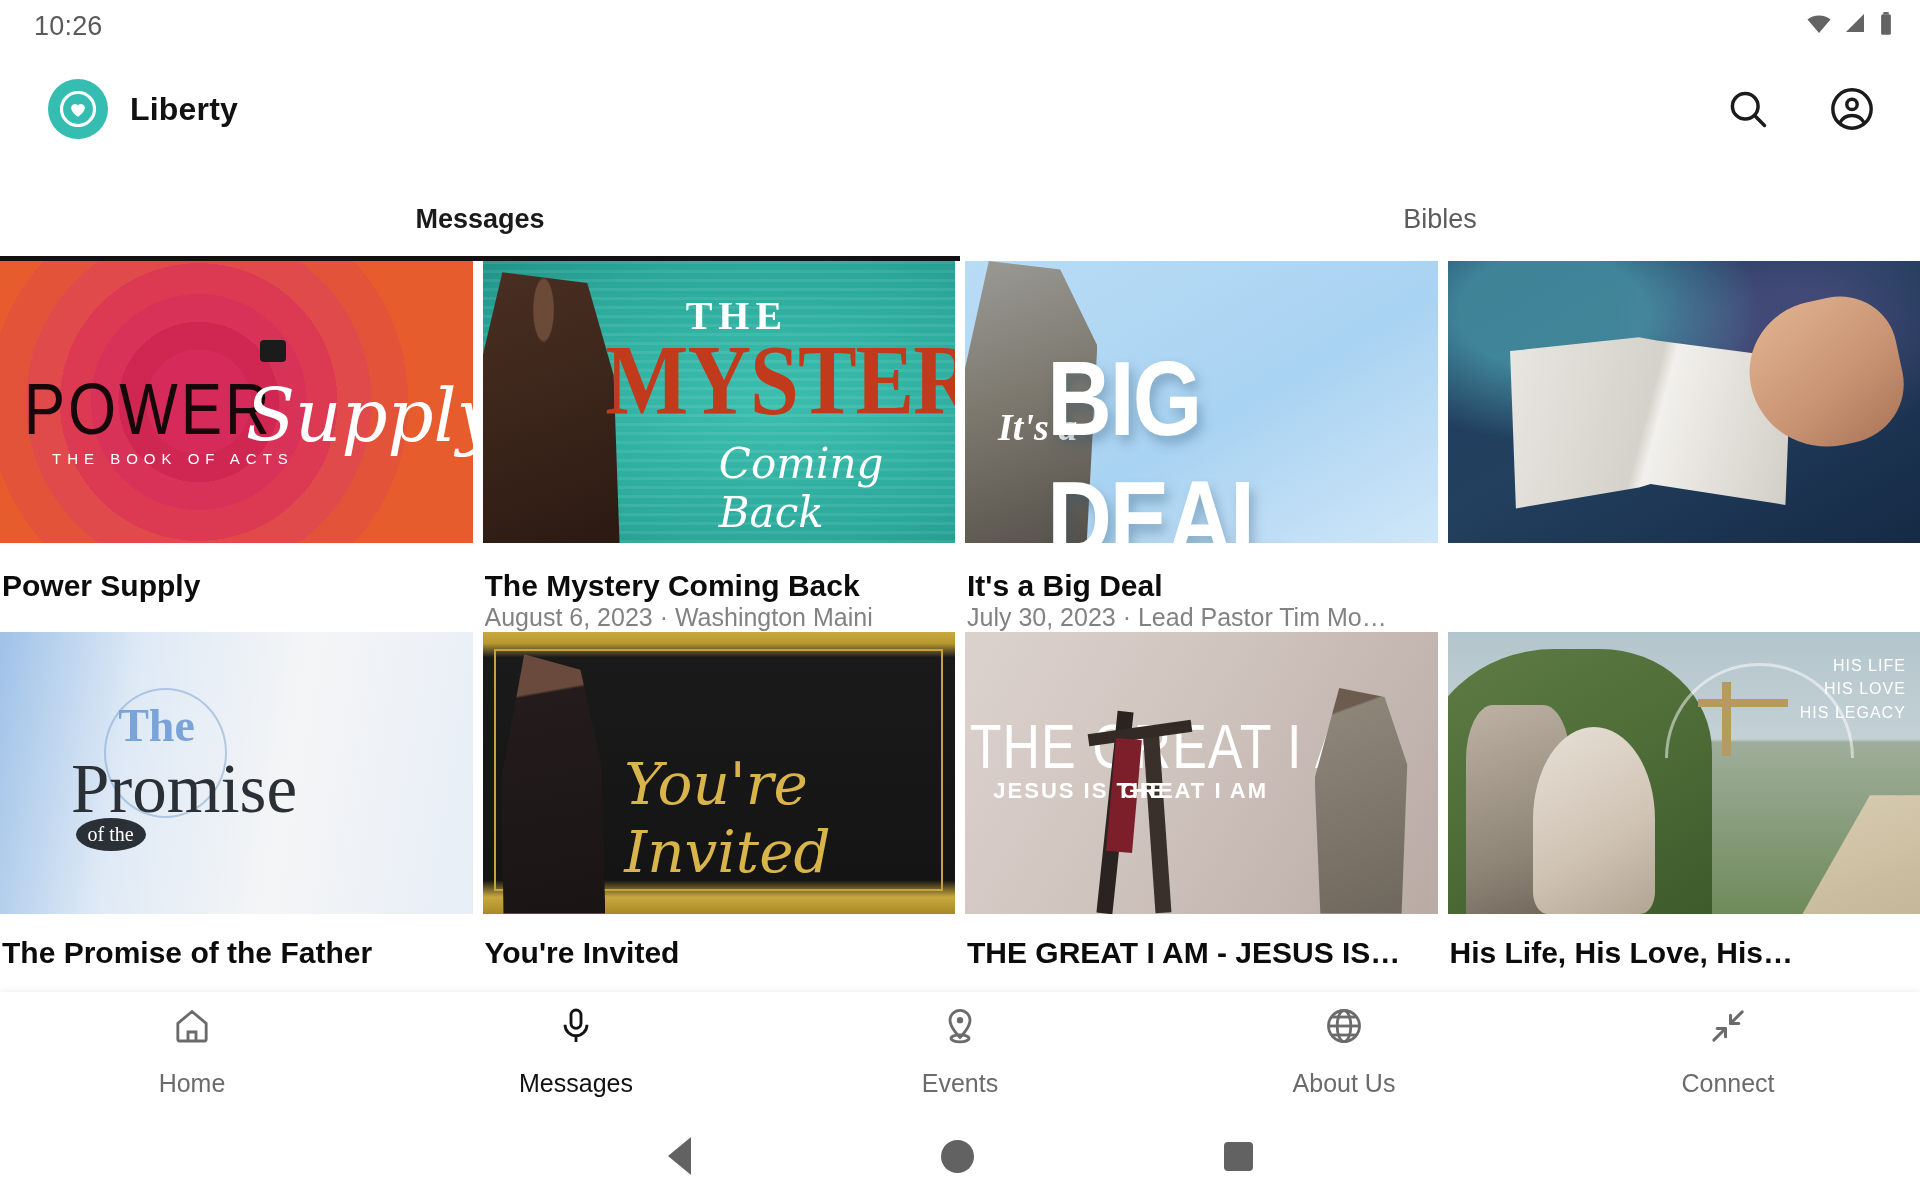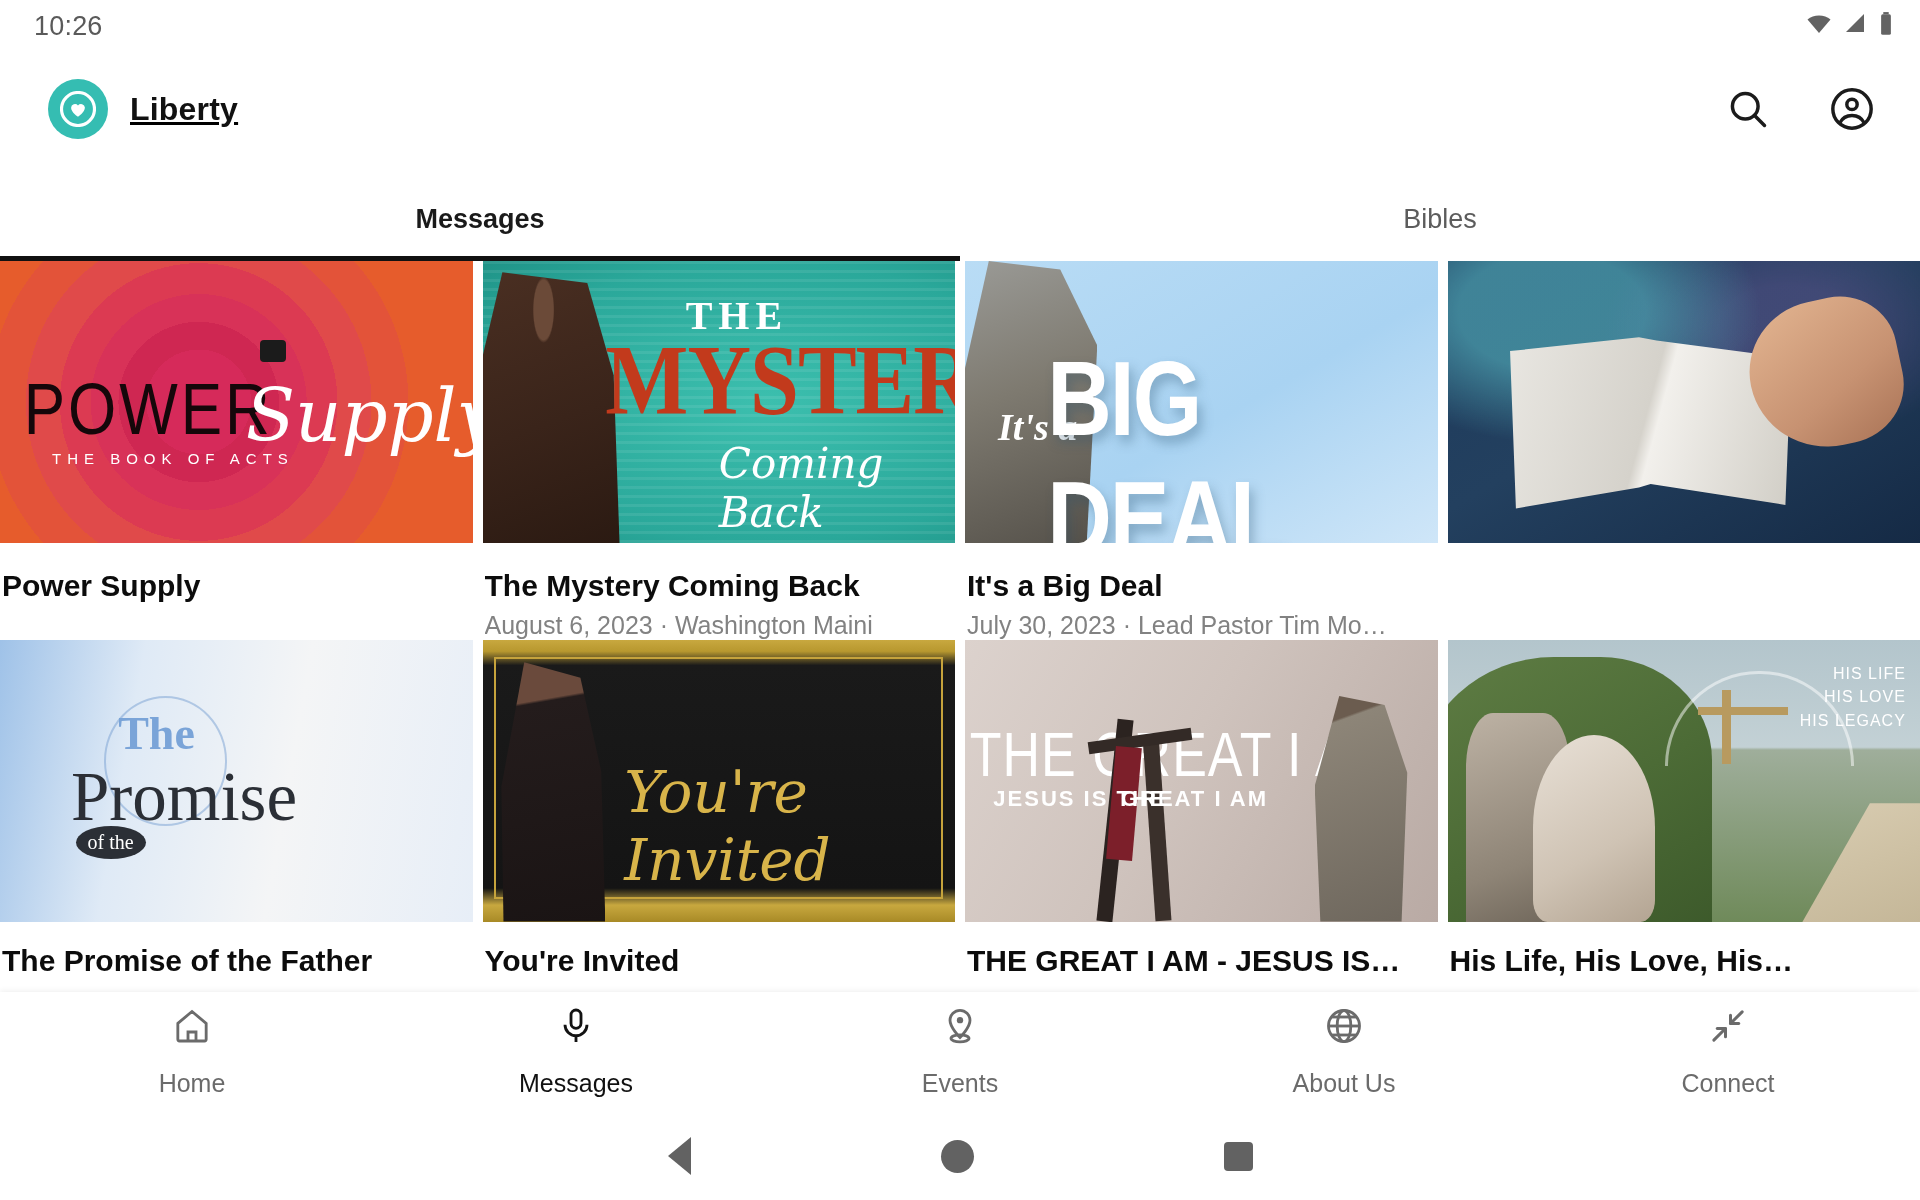--- a/index.html
+++ b/index.html
@@ -17,21 +17,21 @@
     padding:0 26px 0 34px;
     background:#ffffff;
   }
   .status-clock { font-size:27px; color:#5a5a5a; letter-spacing:.2px; }
   .status-icons { display:flex; align-items:center; gap:9px; }
 
   
   .app-bar {
     height:114px; width:100%;
     display:flex; align-items:center; justify-content:space-between;
-    padding:0 40px 0 48px; background:#ffffff;text-decoration:underline;
+    padding:0 40px 0 48px; background:#ffffff;
   }
   .brand { display:flex; align-items:center; gap:22px; }
   .brand-logo {
     width:60px; height:60px; border-radius:50%;
     background:#35bdb2;
     display:flex; align-items:center; justify-content:center;
   }
   .brand-name { font-size:32px; font-weight:bold; color:#111; letter-spacing:.2px; }
   .appbar-actions { display:flex; align-items:center; gap:48px; }
   .icon-btn {
@@ -73,21 +73,21 @@
     position:relative; overflow:hidden;
     background:#ddd;
   }
   .card-body { padding:26px 6px 0 2px; }
   .card-title {
     font-size:30px; font-weight:bold; color:#0c0c0c;
     line-height:1.12; white-space:nowrap;
     overflow:hidden; text-overflow:ellipsis;
   }
   .card-meta {
-    font-size:25px; color:#828282; margin-top:8px;
+    font-size:25px; color:#828282; margin-top:0;
     white-space:nowrap; overflow:hidden; text-overflow:ellipsis;
   }
   .row2 .card-body { padding-top:22px; }
 
   
   .art { position:absolute; inset:0; }
 
   
   .art-power {
     background:

